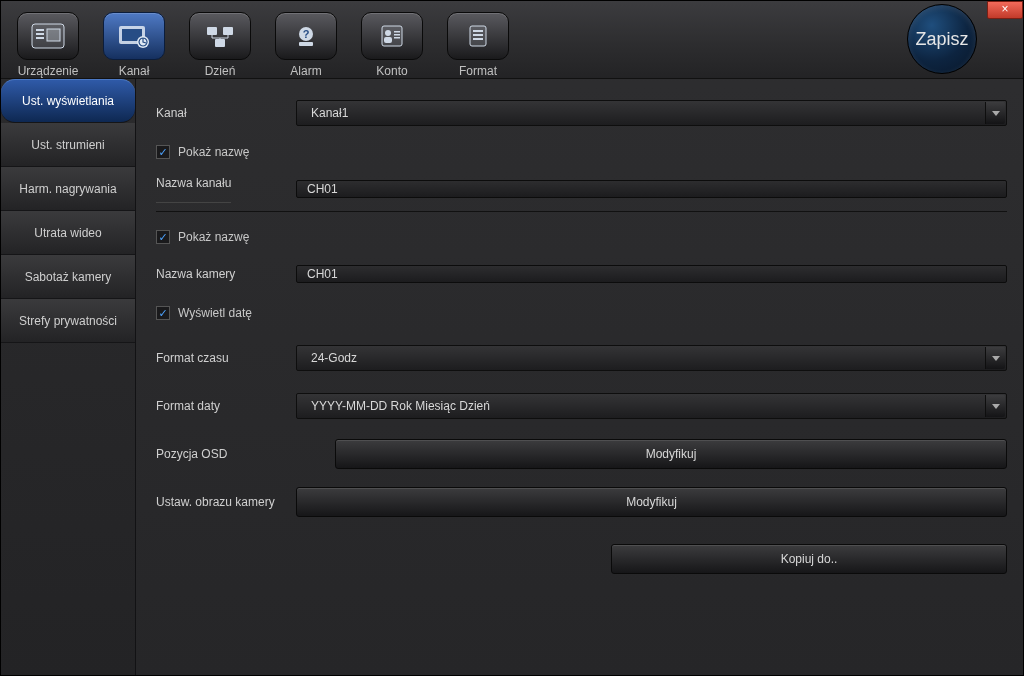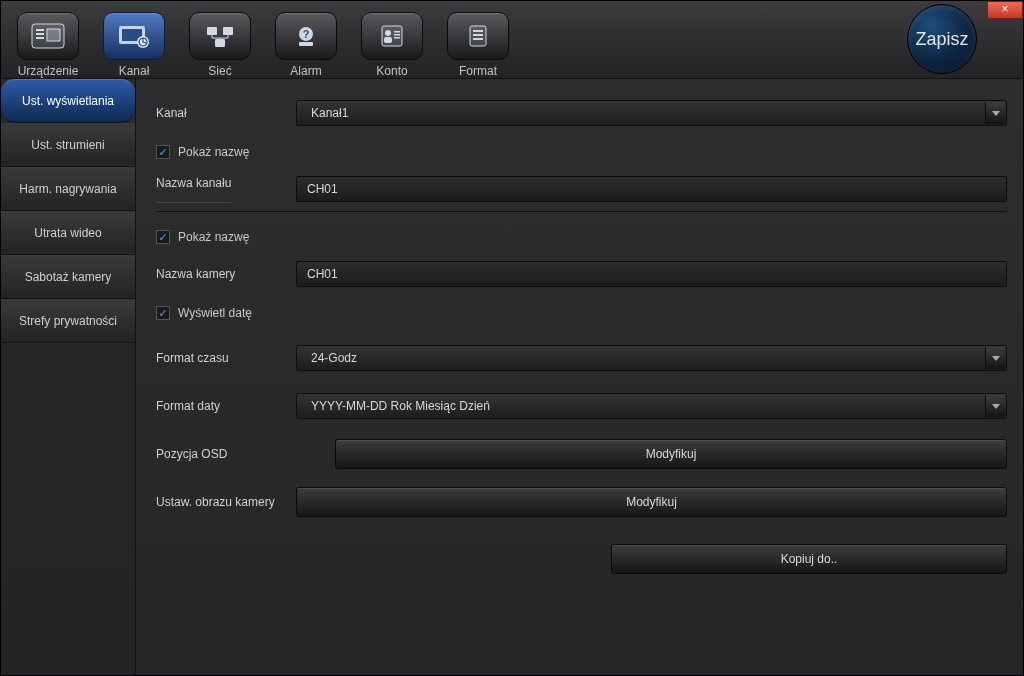--- a/index.html
+++ b/index.html
@@ -17,21 +17,21 @@
   .sidebar { width: 135px; background: linear-gradient(#2b2b2d, #232325); border-right: 1px solid #121214; }
   .sideitem { height: 44px; display:flex; align-items:center; justify-content:center; color:#cfcfcf; border-bottom:1px solid #151517; border-top:1px solid #3a3a3c; background: linear-gradient(#3a3a3c, #232325); cursor:pointer; font-size:12px; text-align:center; padding: 0 4px; }
   .sideitem.active { background: linear-gradient(#2f5aa8, #0e2852); color:#fff; border-top-color:#4b78c4;border-radius:14px; }
   .main { flex: 1; padding: 18px 16px 0 20px; overflow: hidden; position: relative; }
   .row { display:flex; align-items:center; min-height: 32px; margin-bottom: 16px; }
   .label { width: 140px; color:#d0d0d0; }
   .field { flex: 1; }
   .select { height: 26px; background: linear-gradient(#343436, #1d1d1f); border: 1px solid #0e0e0e; border-radius: 2px; position:relative; padding: 0 28px 0 14px; display:flex; align-items:center; color:#d8d8d8; font-size:12px; }
   .select .arrow { position:absolute; right:1px; top:1px; bottom:1px; width:20px; background: linear-gradient(#3c3c3e, #141416); border-left:1px solid #0e0e0e; display:flex; align-items:center; justify-content:center; border-radius:0 2px 2px 0;}
   .select .arrow::after { content:""; width:0; height:0; border-left:4px solid transparent; border-right:4px solid transparent; border-top:5px solid #aaa; }
-  .textin { height: 26px; background: linear-gradient(#2d2d2f, #1c1c1e); border: 1px solid #0c0c0c; border-radius: 2px; padding: 0 10px; display:flex; align-items:center; color:#d8d8d8; font-size:12px;text-align:center; }
+  .textin { height: 18px; background: linear-gradient(#2d2d2f, #1c1c1e); border: 1px solid #0c0c0c; border-radius: 2px; padding: 0 10px; display:flex; align-items:center; color:#d8d8d8; font-size:12px;text-align:center; }
   .cbrow { display:flex; align-items:center; margin-bottom: 14px; }
   .checkbox { width:14px; height:14px; border:1px solid #555; background:#1a1a1c; margin-right:8px; display:inline-flex; align-items:center; justify-content:center; }
   .checkbox.checked::after{ content:"✓"; color:#4da3ff; font-size:11px; line-height:1; }
   .subhr { height:1px; background:#444; margin: 0 0 18px 0; border-bottom:1px solid #111; }
   .labelunder { display:inline-block; border-bottom:1px solid #444; padding-bottom:12px; }
   .btn { height: 30px; background: linear-gradient(#3c3c3e 0%, #161618 100%); border:1px solid #0a0a0a; border-radius: 3px; color:#d8d8d8; display:flex; align-items:center; justify-content:center; font-size:12px; cursor:pointer; box-shadow: inset 0 1px 0 rgba(255,255,255,.1); }
   .copyrow { display:flex; justify-content:flex-end; margin-top: 26px; }
   .copyrow .btn { width: 396px; }
   .iconfill { fill:#dfe8f3; }
 </style>
@@ -67,21 +67,21 @@
     </div>
     <div class="topbtn">
       <div class="topicon">
         <svg width="34" height="26">
             <rect x="4" y="4" width="10" height="8" rx="1" fill="#cfd9e6"></rect>
             <rect x="20" y="4" width="10" height="8" rx="1" fill="#cfd9e6"></rect>
             <rect x="12" y="16" width="10" height="8" rx="1" fill="#cfd9e6"></rect>
             <path d="M9 12 v3 h16 v-3 M17 15 v2" stroke="#cfd9e6" stroke-width="1" fill="none"></path>
           </svg>
       </div>
-      <div class="toplabel">Sieć</div>
+      <div class="toplabel">Dzień</div>
     </div>
     <div class="topbtn">
       <div class="topicon">
         <svg width="34" height="26">
             <circle cx="17" cy="11" r="7" fill="#cfd9e6"></circle>
             <text x="17" y="15" text-anchor="middle" font-size="11" font-weight="bold" fill="#274d85">?</text>
             <rect x="10" y="19" width="14" height="4" rx="1" fill="#cfd9e6"></rect>
           </svg>
       </div>
       <div class="toplabel">Alarm</div>

